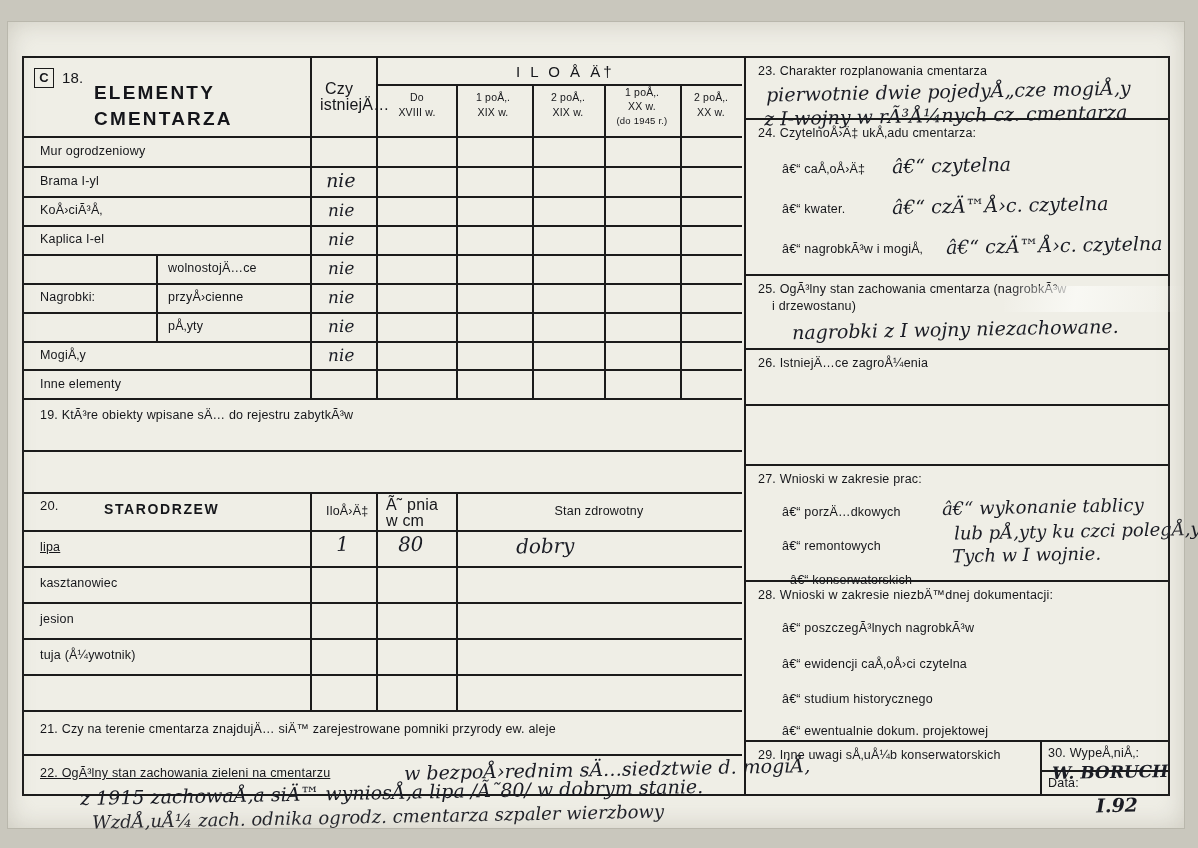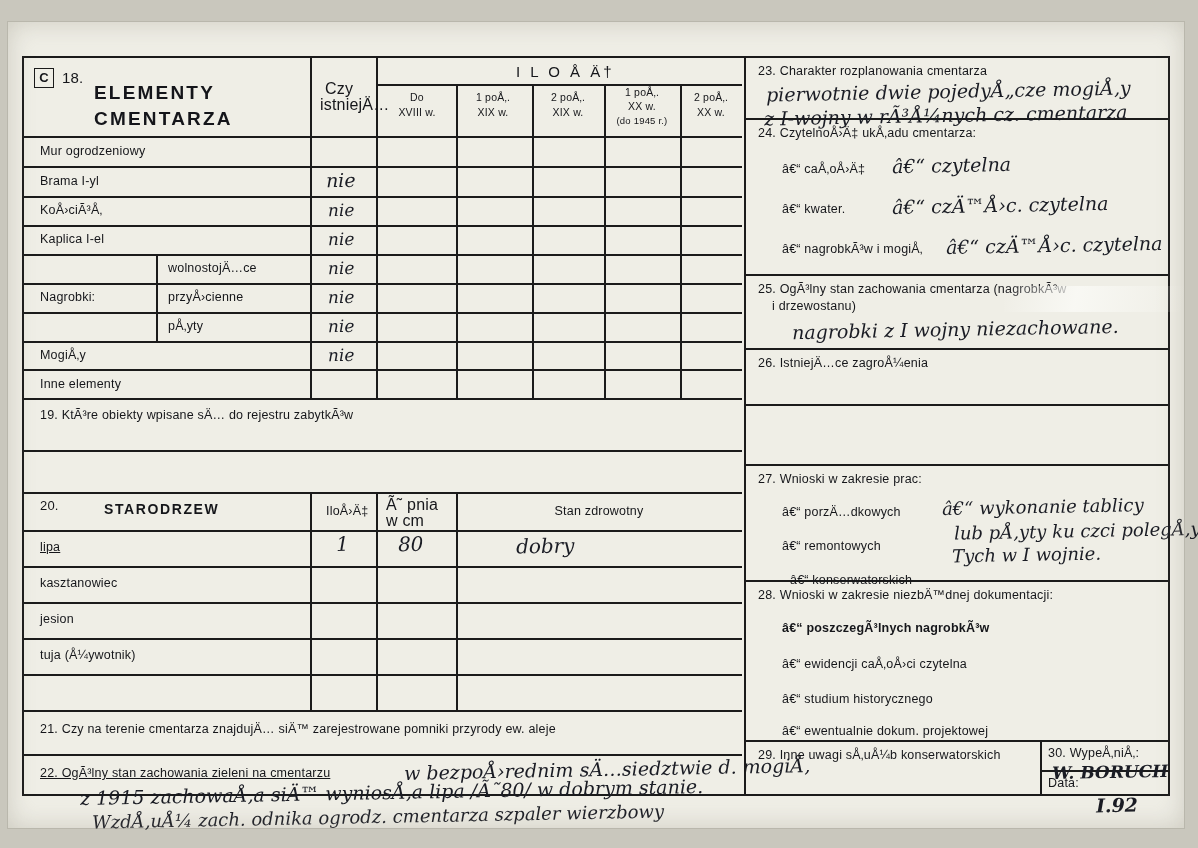--- a/index.html
+++ b/index.html
@@ -227,21 +227,21 @@
 
       <div class="p" style="left:12px;top:414px;">27. Wnioski w zakresie prac:</div>
       <div class="p" style="left:36px;top:447px;">â€“  porzÄ…dkowych</div>
       <div class="p" style="left:36px;top:481px;">â€“  remontowych</div>
       <div class="p" style="left:36px;top:515px;margin-left:8px;">â€“  konserwatorskich</div>
       <div class="h" style="left:196px;top:438px;font-size:18px;">â€“ wykonanie tablicy</div>
       <div class="h" style="left:208px;top:462px;font-size:18px;">lub pÅ‚yty ku czci polegÅ‚ych</div>
       <div class="h" style="left:206px;top:486px;font-size:18px;">Tych w I wojnie.</div>
 
       <div class="p" style="left:12px;top:530px;">28. Wnioski w zakresie niezbÄ™dnej dokumentacji:</div>
-      <div class="p" style="left:36px;top:563px;font-weight:bold;">â€“  poszczegÃ³lnych nagrobkÃ³w</div>
+      <div class="p" style="left:36px;top:563px;">â€“  poszczegÃ³lnych nagrobkÃ³w</div>
       <div class="p" style="left:36px;top:599px;">â€“  ewidencji caÅ‚oÅ›ci czytelna</div>
       <div class="p" style="left:36px;top:634px;">â€“  studium historycznego</div>
       <div class="p" style="left:36px;top:666px;">â€“  ewentualnie dokum. projektowej</div>
 
       <div class="p" style="left:12px;top:690px;">29. Inne uwagi sÅ‚uÅ¼b konserwatorskich</div>
       <div class="p" style="left:302px;top:688px;">30. WypeÅ‚niÅ‚:</div>
       <div class="h b" style="left:306px;top:704px;font-size:17px;">W. BORUCH</div>
       <div class="p" style="left:302px;top:718px;">Data:</div>
       <div class="h b" style="left:350px;top:736px;font-size:19px;">I.92</div>
     </div>

